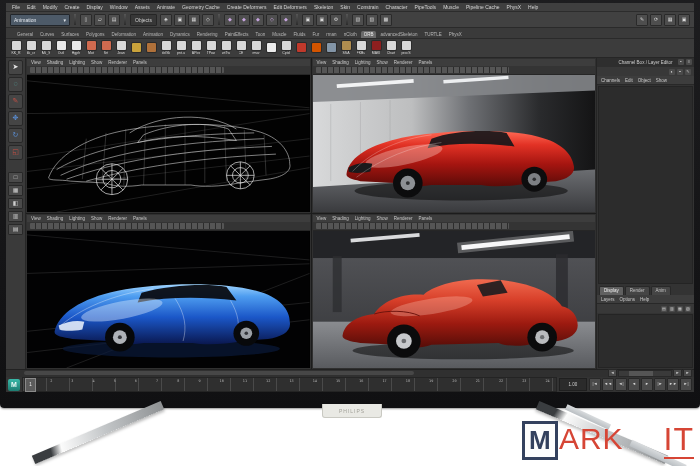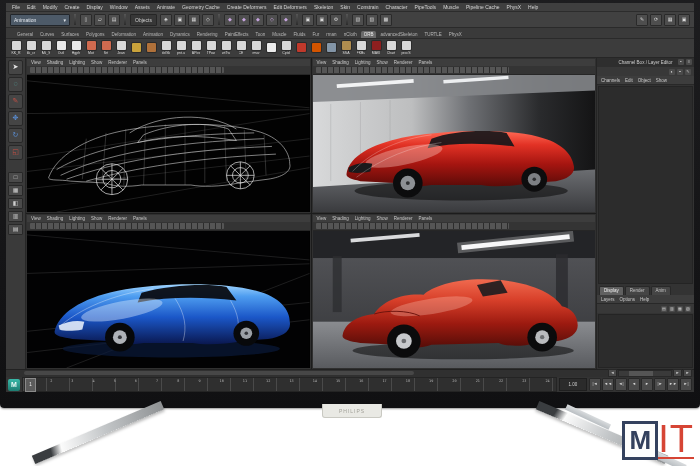--- a/index.html
+++ b/index.html
@@ -74,21 +74,21 @@
   .ticks span{font-size:3.5px;color:#b4b4b4;font-family:"DejaVu Sans Mono",monospace;}
   .playhead{position:absolute;left:2px;top:0;width:9px;height:12px;background:#5c5c5c;border:1px solid #8a8a8a;color:#f0f0f0;font-size:4.5px;text-align:center;line-height:11px;}
   .rate-field{width:26px;height:11px;background:#2b2b2b;border:1px solid #1f1f1f;color:#cfcfcf;font-size:4.5px;display:flex;align-items:center;justify-content:center;flex:0 0 auto;}
   .transport{display:flex;gap:1px;flex:0 0 auto;}
   .tbtn{width:10px;height:11px;background:#4a4a4a;border:1px solid #282828;border-radius:1px;color:#dcdcdc;font-size:4px;line-height:10px;text-align:center;white-space:nowrap;overflow:hidden;}
 
   
   .logo{position:absolute;right:6px;top:421px;display:flex;align-items:flex-start;z-index:5;}
   .logo .mbox{width:30px;height:33px;border:3px solid #34415e;background:#fdfdfd;color:#34415e;font-size:26px;font-weight:bold;text-align:center;line-height:32px;}
   .logo .ark{color:#d64535;font-size:30px;letter-spacing:1px;line-height:36px;margin-left:1px;}
-  .logo .it{color:#d64535;font-size:38px;letter-spacing:1px;line-height:36px;border-bottom:2px solid #d64535;}
+  .logo .it{color:#d64535;font-size:32px;letter-spacing:1px;line-height:36px;border-bottom:2px solid #d64535;margin-left:40px;}
   .swoosh{position:absolute;background:linear-gradient(#d9dcde,#b9bec2);z-index:4;}
   .sw1{right:88px;top:414px;width:48px;height:6px;transform:rotate(25deg);}
   .sw2{right:12px;top:452px;width:60px;height:7px;transform:rotate(25deg);}
 </style>
 </head>
 <body>
 
 <div class="stage">
 
   <div class="monitor">
@@ -602,16 +602,17 @@
   <div class="philips-tab">
       <span>PHILIPS</span>
     </div>
   <div class="leg leg-left"></div>
   <div class="leg leg-right"></div>
   <div class="swoosh sw1"></div>
   <div class="swoosh sw2"></div>
 
   <div class="logo">
     <div class="mbox">M</div>
+    <span class="ark">ARK</span>
     <span class="it">IT</span>
   </div>
 
 </div>
 
 </body></html>

